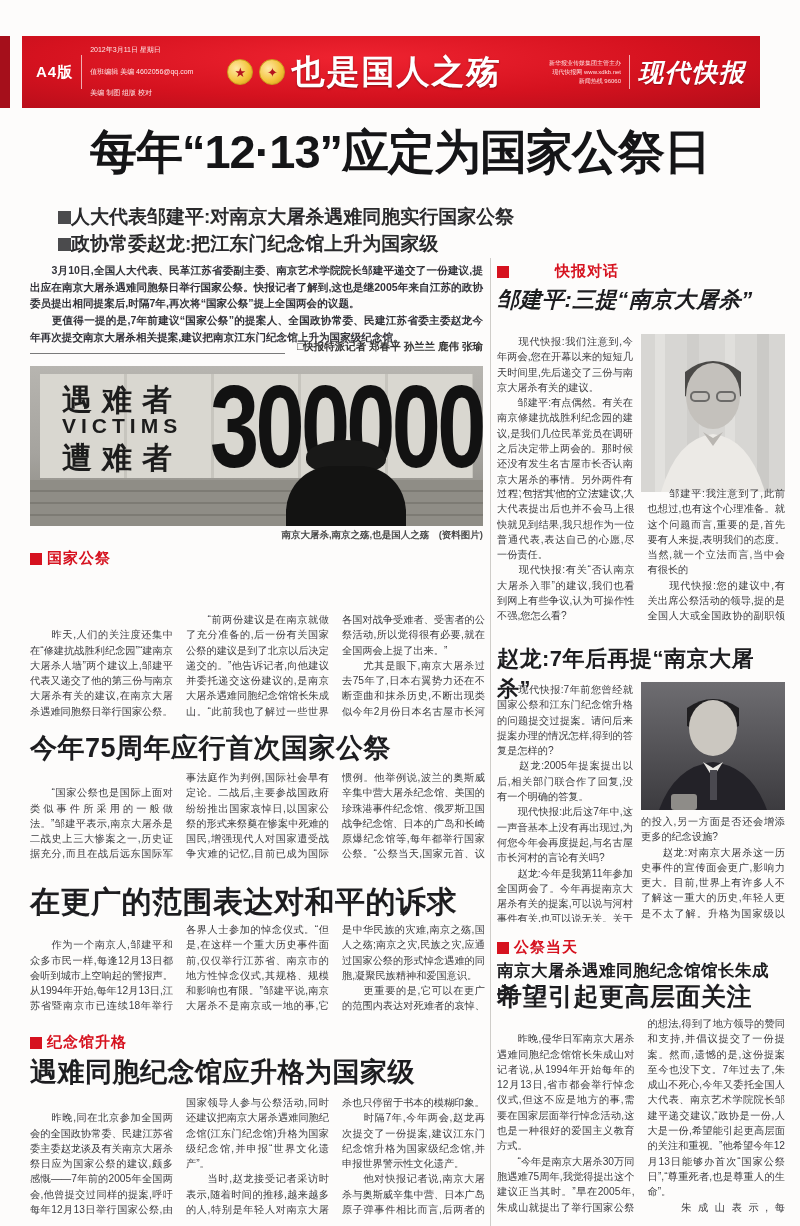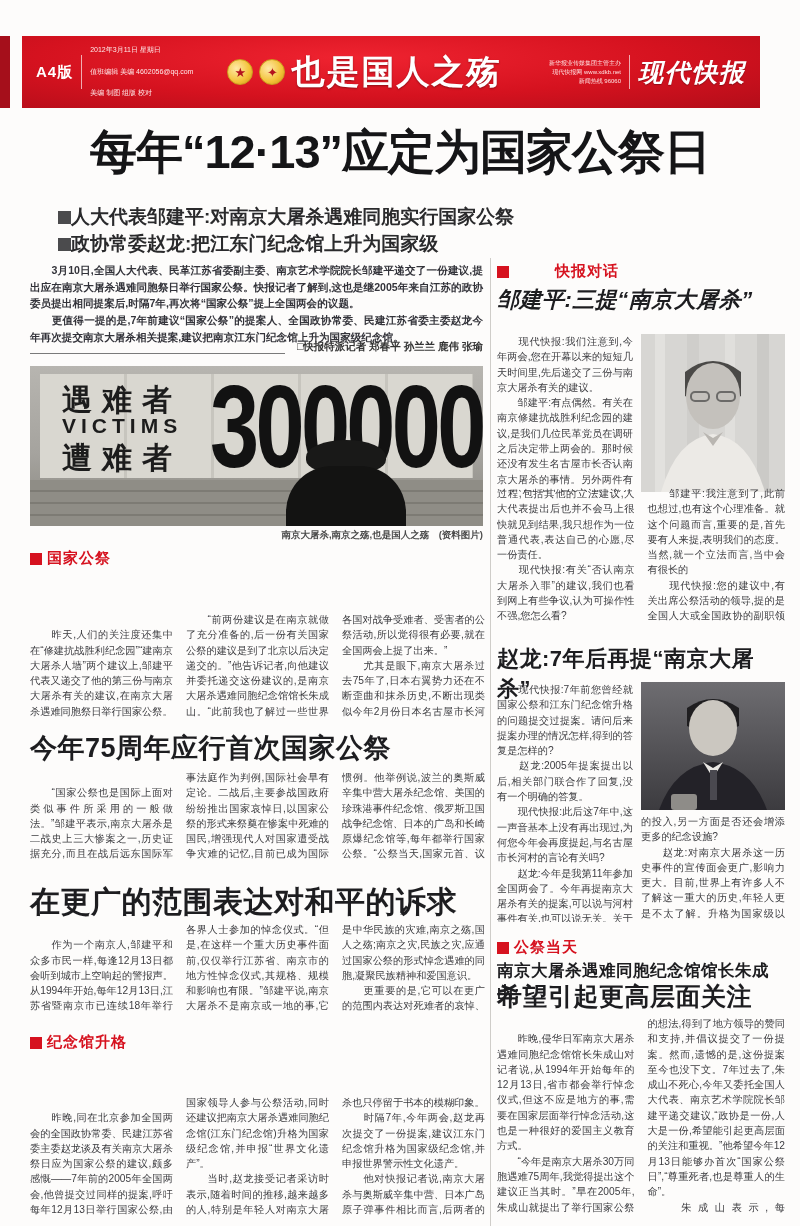--- a/index.html
+++ b/index.html
@@ -162,20 +162,21 @@
   <h2 class="abs arthead" style="left:30px; top:882px; width:455px; font-size:30px;">在更广的范围表达对和平的诉求</h2>
   <div class="abs bodytxt cols3" style="left:30px; top:922px; width:455px; height:98px;">
     <span>　　作为一个南京人,邹建平和众多市民一样,每逢12月13日都会听到城市上空响起的警报声。从1994年开始,每年12月13日,江苏省暨南京市已连续18年举行各界人士参加的悼念仪式。“但是,在这样一个重大历史事件面前,仅仅举行江苏省、南京市的地</span><span>方性悼念仪式,其规格、规模和影响也有限。”邹建平说,南京大屠杀不是南京或一地的事,它是中华民族的灾难,南京之殇,国人之殇;南京之灾,民族之灾,应通过国家公祭的形式悼念遇难的同胞,凝聚民族精神和爱国意识。
 　　更重要的是,它可以在更广</span><span>的范围内表达对死难者的哀悼、对生命的尊重、对和平的诉求,更好地表明中国人民反对战争、维护和平的立场。“举行国家公祭不是为了唤起仇恨,而是更好地警示和教育国人,并向世界表明我们牢记历史教训、反对战争、捍卫和平的决心。”</span>
   </div>
 
   <div class="abs seclabel" style="left:30px; top:1033px;">
     <span class="red-sq"></span>
     <span class="t">纪念馆升格</span>
   </div>
+  <h2 class="abs arthead" style="left:30px; top:1054px; width:455px; font-size:27px;">遇难同胞纪念馆应升格为国家级</h2>
   <div class="abs bodytxt cols3" style="left:30px; top:1095px; width:455px; height:131px;">
     <span>　　昨晚,同在北京参加全国两会的全国政协常委、民建江苏省委主委赵龙谈及有关南京大屠杀祭日应为国家公祭的建议,颇多感慨——7年前的2005年全国两会,他曾提交过同样的提案,呼吁每年12月13日举行国家公祭,由国家领导人参与公祭活动,同时还建议把南京大屠杀遇难同胞纪念馆(江东门纪念馆)升格为国家级纪念馆,并申报“世界文化遗产”。
 　　当时,赵龙接受记者采访时</span><span>表示,随着时间的推移,越来越多的人,特别是年轻人对南京大屠杀也只停留于书本的模糊印象。
 　　时隔7年,今年两会,赵龙再次提交了一份提案,建议江东门纪念馆升格为国家级纪念馆,并申报世界警示性文化遗产。
 　　他对快报记者说,南京大屠杀与奥斯威辛集中营、日本广岛原子弹事件相比而言,后两者的纪念馆不但是国家级,而且都已申报了“世</span>
   </div>
 
   <div class="abs seclabel r-block" style="top:262px;gap:46px;">
     <span class="red-sq"></span>
     <span class="t">快报对话</span>

